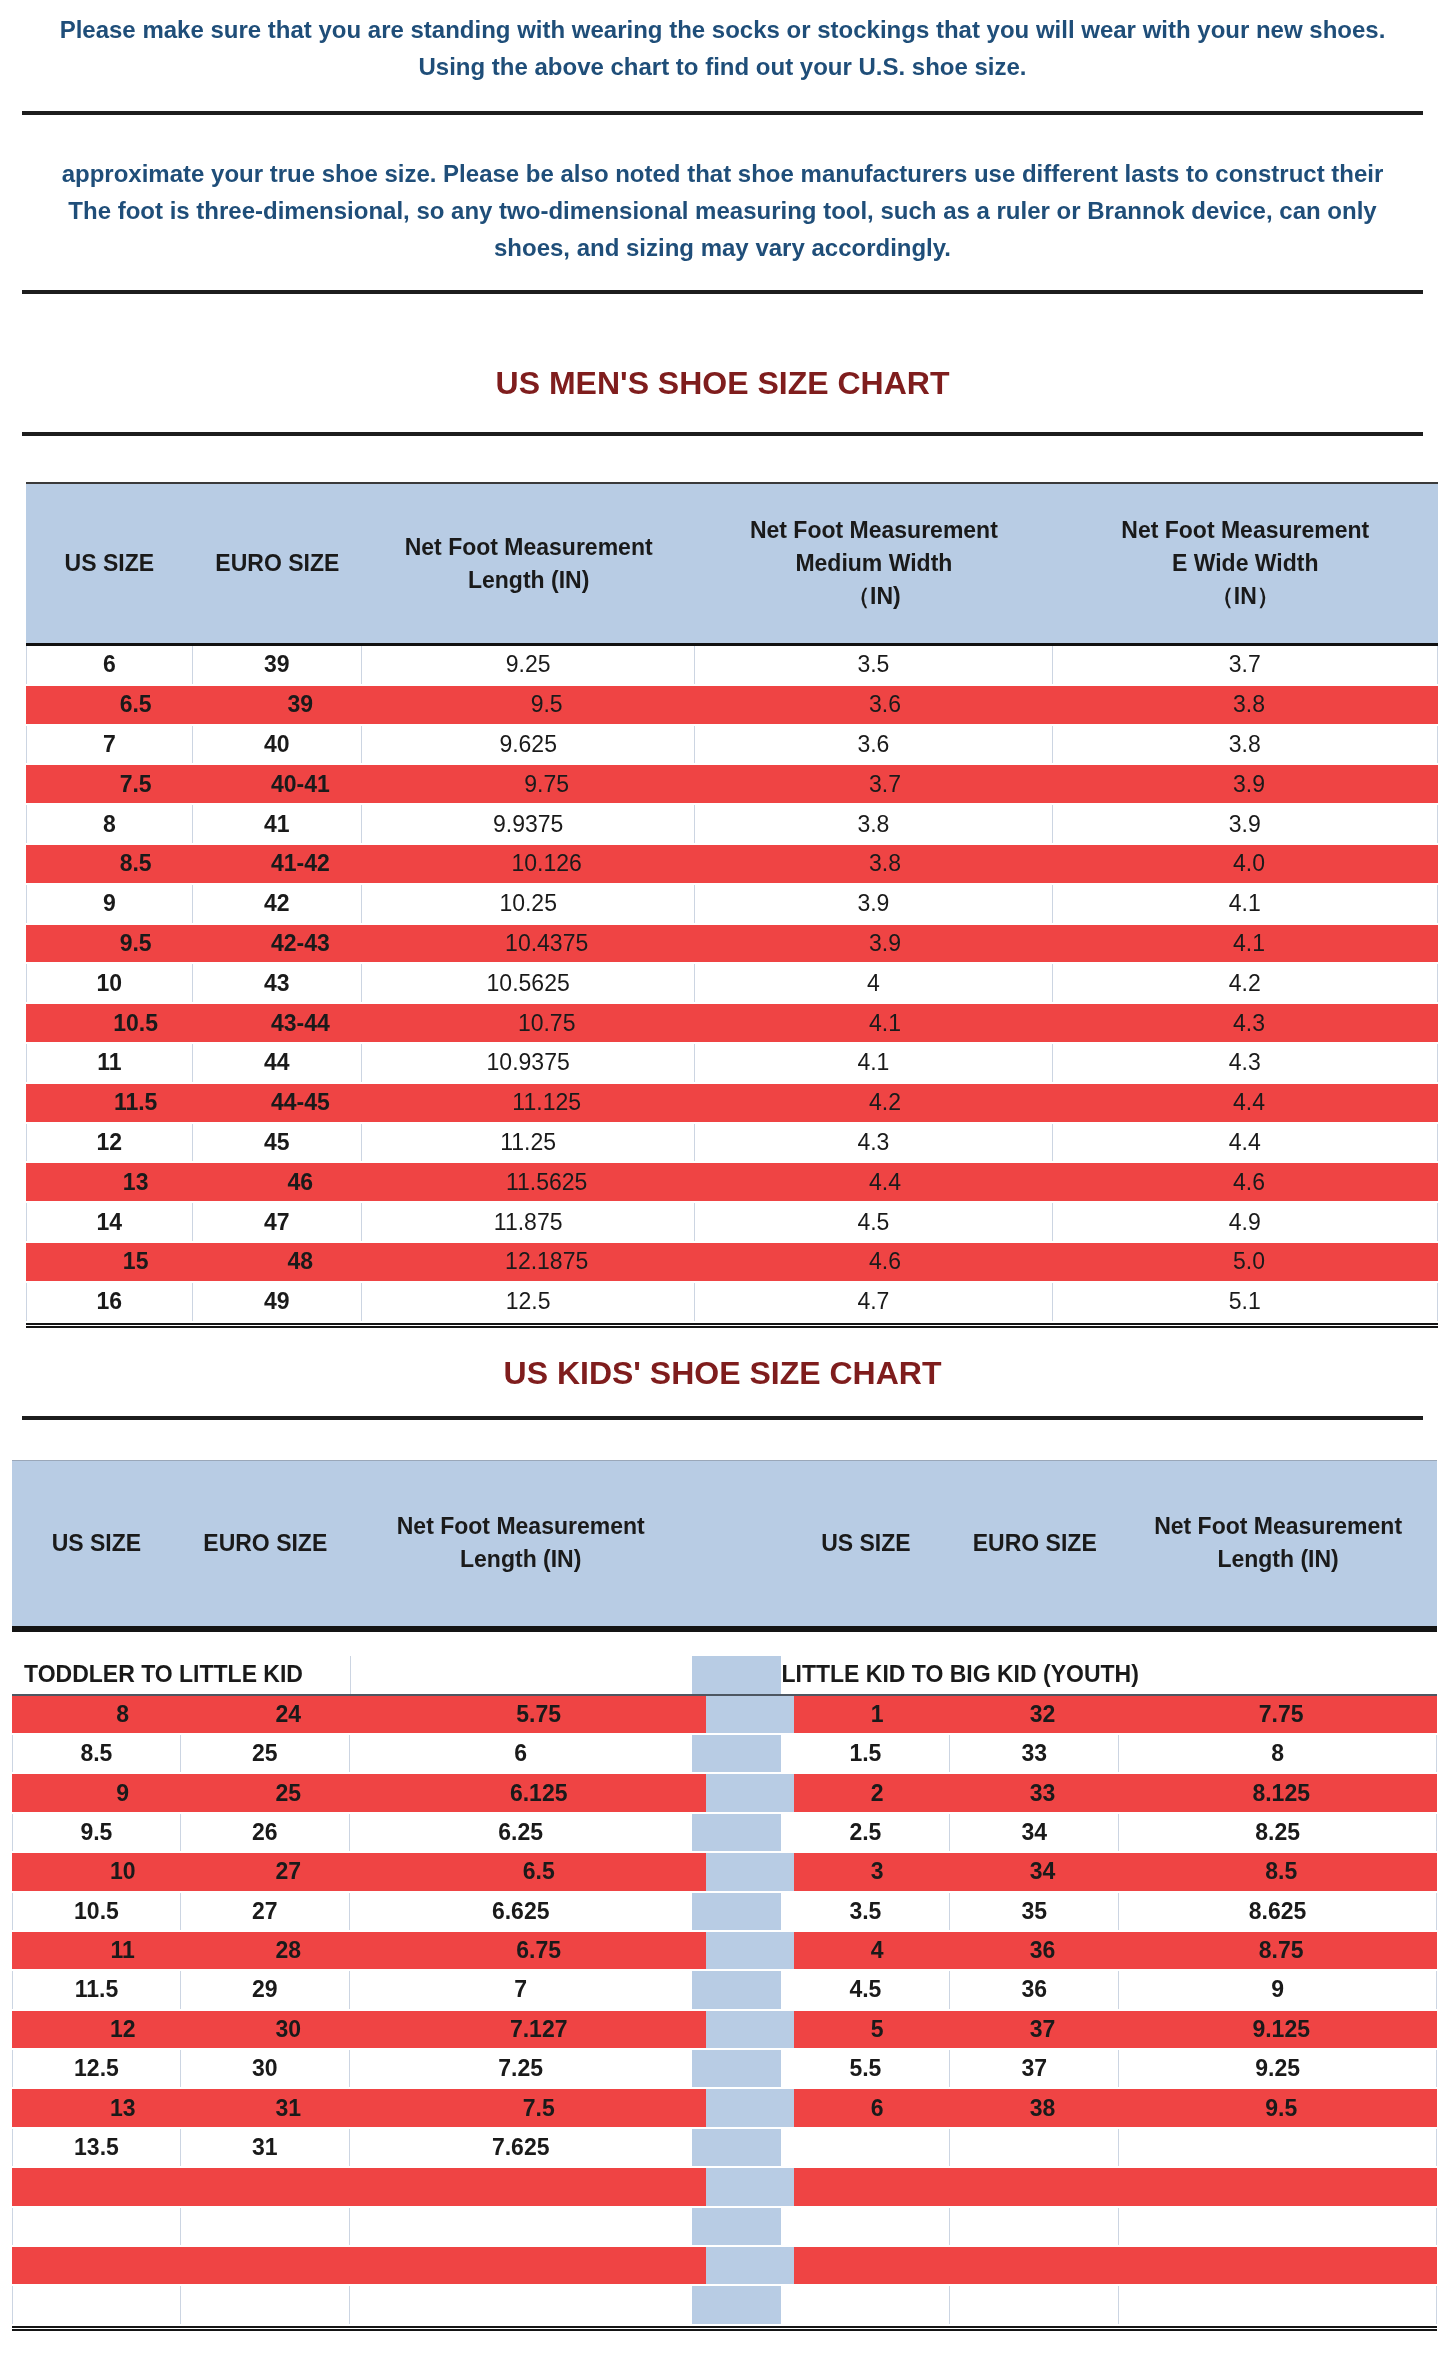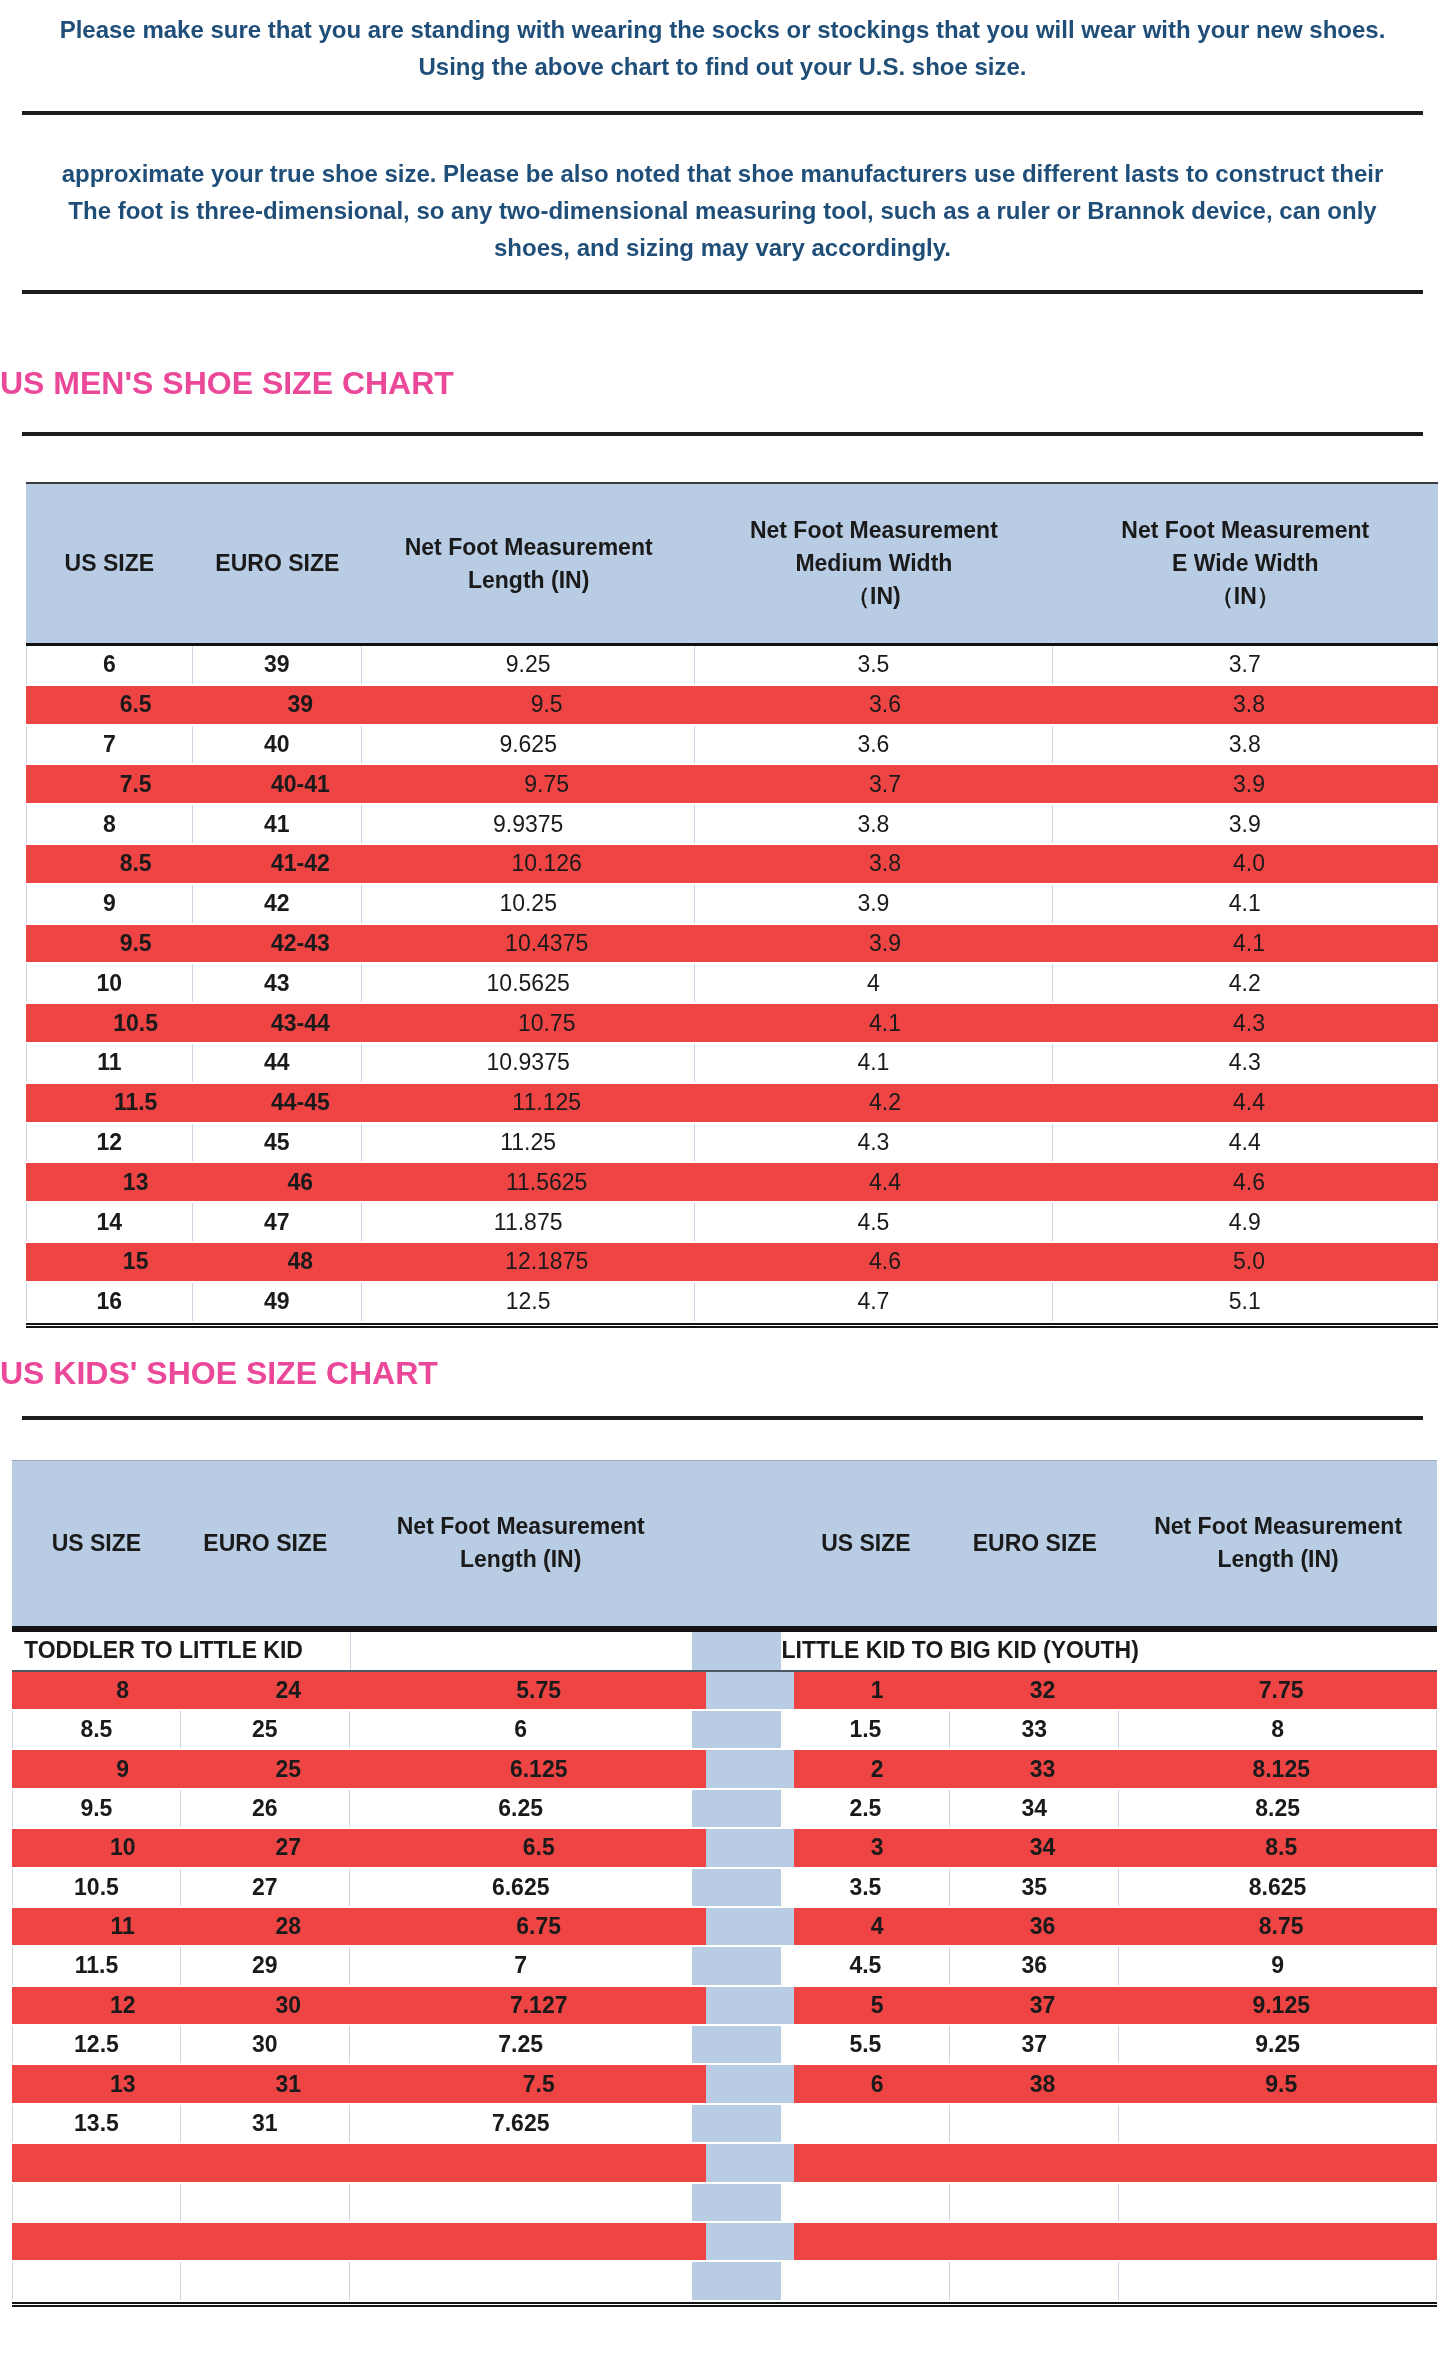--- a/index.html
+++ b/index.html
@@ -10,21 +10,21 @@
   }
   
   .intro { text-align:center; font-weight:bold; font-size:24px; line-height:37px; color:#1f4e79; }
   #para1 { margin:11px 30px 12px 30px; }
   #para2 { margin:40px 30px 0 30px; }
   .rule { height:0; border-bottom:4px solid #1d1d1d; margin:0 22px; }
   #rule1 { margin-top:26px; }
   #rule2 { margin-top:24px; }
   #rule3 { margin-top:30px; }
   #rule4 { margin-top:24px; }
-  .chart-title { font-weight:bold; font-size:32px; line-height:38px; color:#ec4899; }
+  .chart-title { text-align:center; font-weight:bold; font-size:32px; line-height:38px; color:#7f1d1d; }
   #mens-title { margin-top:70px; }
   #kids-title { margin-top:26px; }
 
   
   #mens-table { margin:46px 0 0 26px; width:1412px; border-bottom:5px double #151515; }
   .mgrid { display:grid; grid-template-columns:11.8% 12% 23.6% 25.3% auto; }
   #mens-header {
     height:164px; background:#b8cce4; align-items:center; text-align:center;
     font-weight:bold; font-size:23px; line-height:33px;
     border-top:2px solid #3a3a3a; border-bottom:3px solid #111;
@@ -38,21 +38,21 @@
   .row-white .cell:first-child { border-left:1px solid #ccd5e2; }
 
   
   #kids-table { margin:40px 0 0 12px; width:1425px; border-bottom:5px double #151515; }
   .kgrid { display:grid; grid-template-columns:11.85% 11.85% 24% 6.3% 11.85% 11.85% auto; }
   #kids-header {
     height:172px; background:#b8cce4; align-items:center; text-align:center;
     font-weight:bold; font-size:23px; line-height:33px;
     border-top:1px solid #9aa7b8; border-bottom:6px solid #141414;
   }
-  #kids-section-row { height:40px; background:#ffffff; font-weight:bold; font-size:23px; border-bottom:2px solid #4d5661; }
+  #kids-section-row { height:40px; background:#ffffff; font-weight:bold; font-size:23px; border-bottom:2px solid #4d5661;margin-top:24px; }
   #kids-section-row .scell { display:flex; align-items:center; height:100%; }
   .ks-left  { grid-column:1 / 3; padding-left:12px; }
   .ks-mid   { grid-column:3; border-left:1px solid #ccd5e2; }
   .ks-gap   { grid-column:4; background:#b8cce4; }
   .ks-right { grid-column:5 / 8; }
   .krow { height:39.4px; border-bottom:2px solid #ffffff; text-align:center; font-size:23px; font-weight:bold; }
   .krow .gapcell { background:#b8cce4; }
   .krow.row-white .cell { border-right:1px solid #ccd5e2; }
   .krow.row-white .cell:first-child { border-left:1px solid #ccd5e2; }
   .krow.row-white .gapcell, .krow.row-white .pre-gap { border-right:none; }

